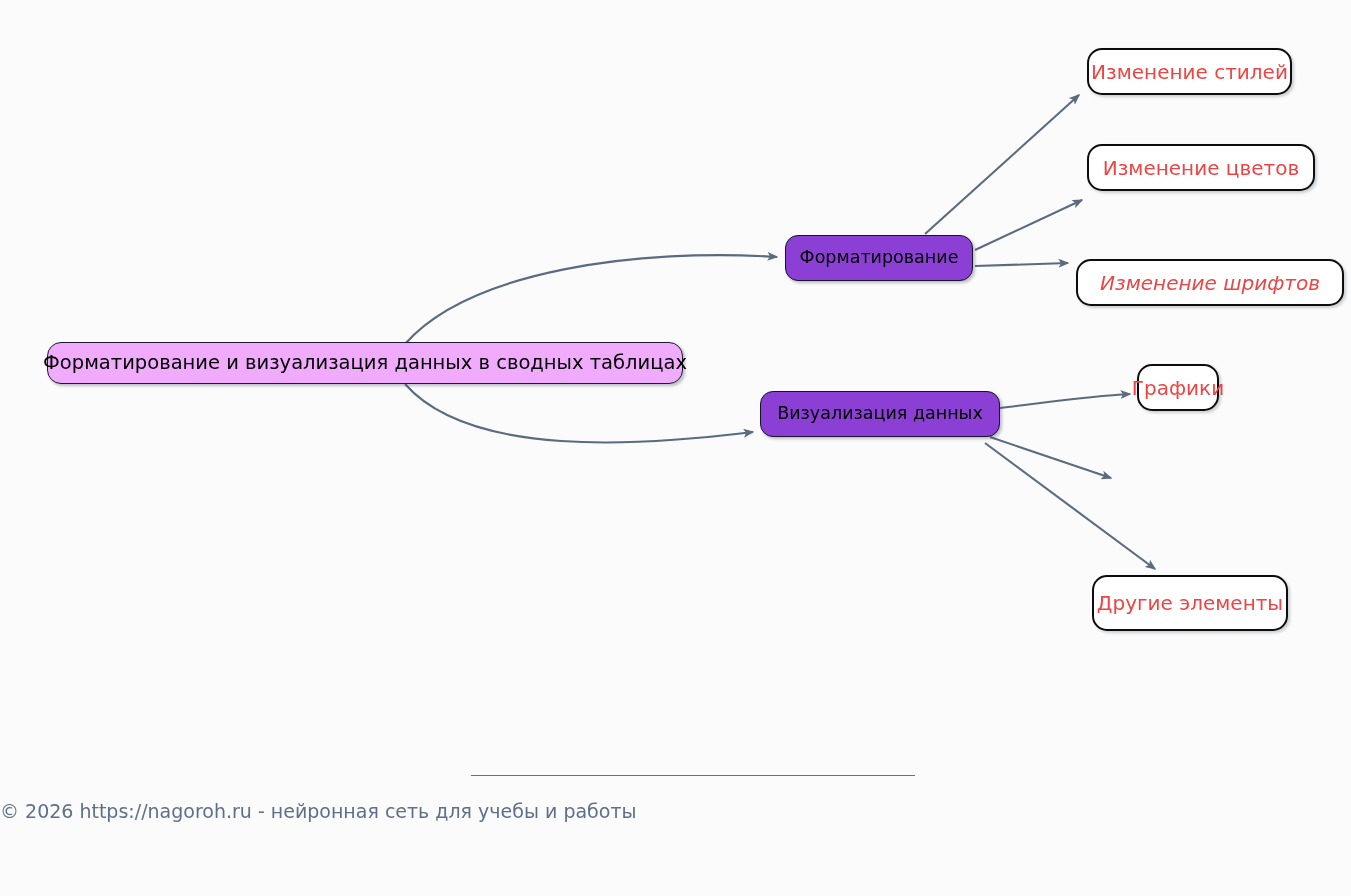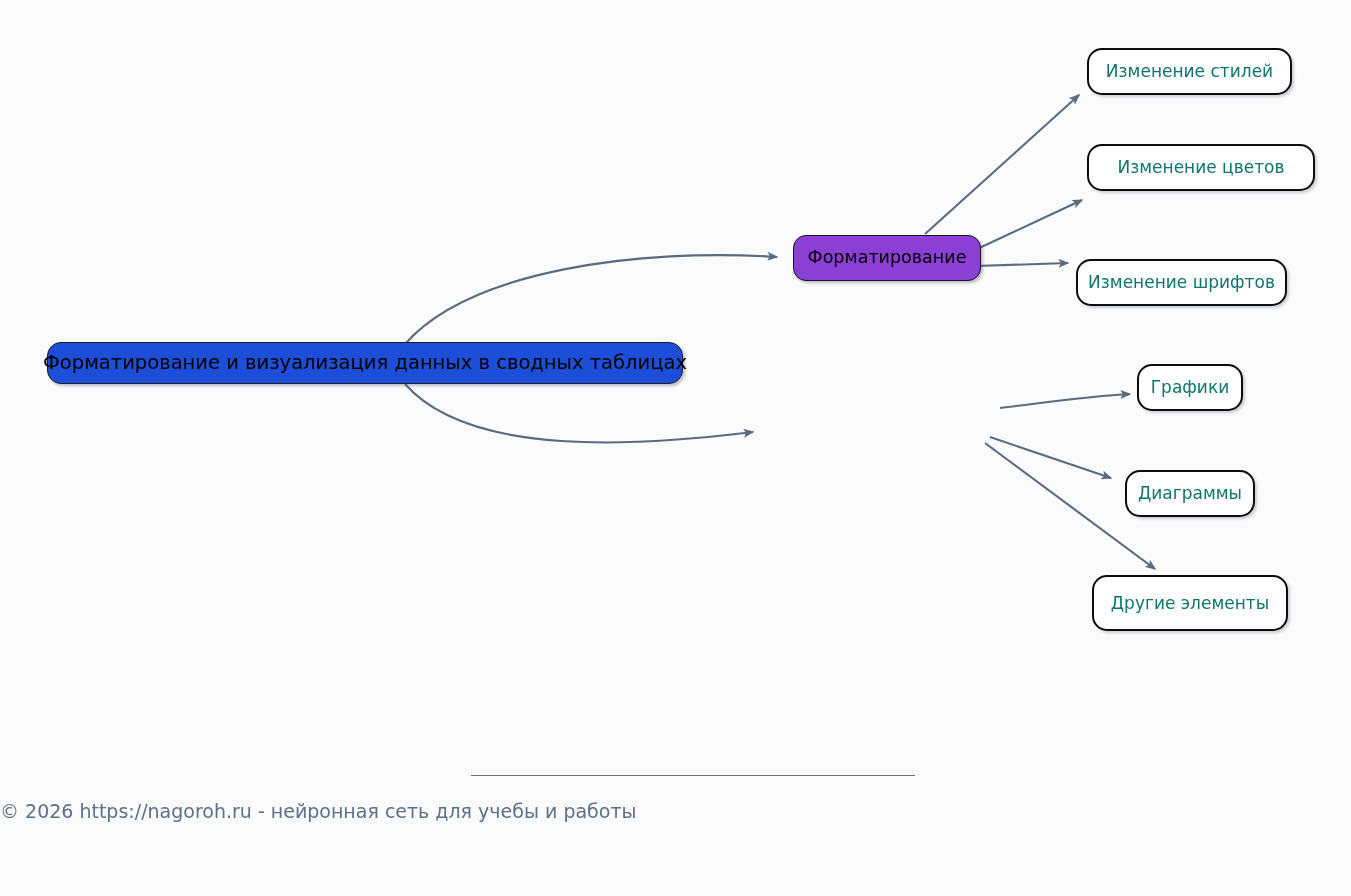--- a/index.html
+++ b/index.html
@@ -39,44 +39,43 @@
     border-radius: 13px;
     white-space: nowrap;
     line-height: 1;
   }
   .node-label {
     display: block;
     line-height: 1;
   }
   
   .node-root {
-    background: #1d4ed8;
+    background: #f0abfc;
     border: 1.6px solid #1b1b2e;
     box-shadow: 2px 2px 3px rgba(60,60,80,0.32);
     color: #000000;
     font-size: 19.5px;
     border-radius: 14px;
   }
   
   .node-branch {
     background: #8b3fd4;
     border: 1.6px solid #14142a;
     box-shadow: 2px 2px 3px rgba(60,60,80,0.32);
     color: #000000;
     font-size: 17.5px;
     border-radius: 13px;
-    margin-left: 8px;
   }
   
   .node-leaf {
     background: #ffffff;
     border: 2px solid #0d0d0d;
     box-shadow: 2px 2px 3px rgba(90,100,120,0.30);
-    color: #0f766e;
-    font-size: 17px;
+    color: #ef4444;
+    font-size: 20px;
     border-radius: 15px;
   }
   
   #caption {
     position: absolute;
     left: 432px;
     top: 705px;
     width: 528px;
     text-align: center;
     color: #4c5a6e;
@@ -141,32 +140,32 @@
   </div>
 
   <div class="node node-leaf" style="left:1087px; top:48px; width:205px; height:47px;">
     <span class="node-label">Изменение стилей</span>
   </div>
 
   <div class="node node-leaf" style="left:1087px; top:144px; width:228px; height:47px;">
     <span class="node-label">Изменение цветов</span>
   </div>
 
-  <div class="node node-leaf" style="left:1076px; top:259px; width:211px; height:47px;">
+  <div class="node node-leaf" style="left:1076px; top:259px; width:268px; height:47px;font-style:italic;">
     <span class="node-label">Изменение шрифтов</span>
   </div>
 
+  <div class="node node-branch" style="left:760px; top:391px; width:240px; height:46px;">
+    <span class="node-label">Визуализация данных</span>
+  </div>
 
-  <div class="node node-leaf" style="left:1137px; top:364px; width:106px; height:47px;">
+  <div class="node node-leaf" style="left:1137px; top:364px; width:82px; height:47px;">
     <span class="node-label">Графики</span>
   </div>
 
-  <div class="node node-leaf" style="left:1125px; top:470px; width:130px; height:47px;">
-    <span class="node-label">Диаграммы</span>
-  </div>
 
   <div class="node node-leaf" style="left:1092px; top:575px; width:196px; height:56px;">
     <span class="node-label">Другие элементы</span>
   </div>
 
 
   <div id="caption-divider"></div>
 
   <div id="footer">© 2026 https://nagoroh.ru - нейронная сеть для учебы и работы</div>
 

